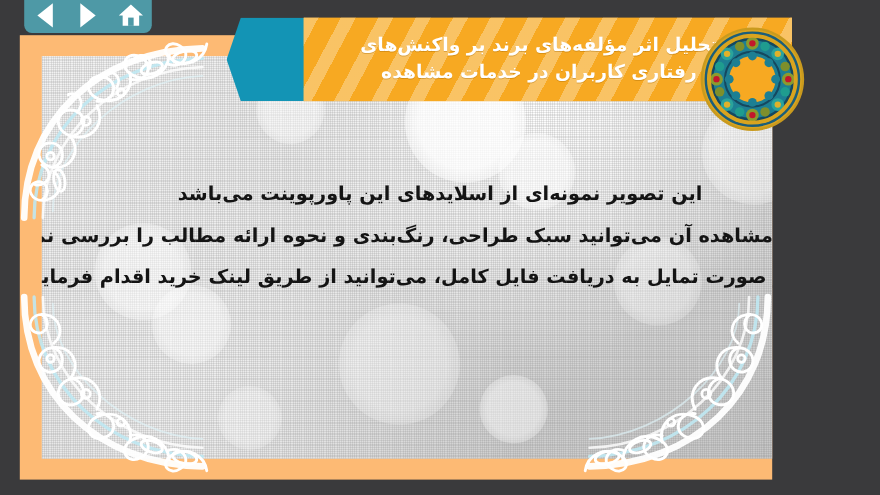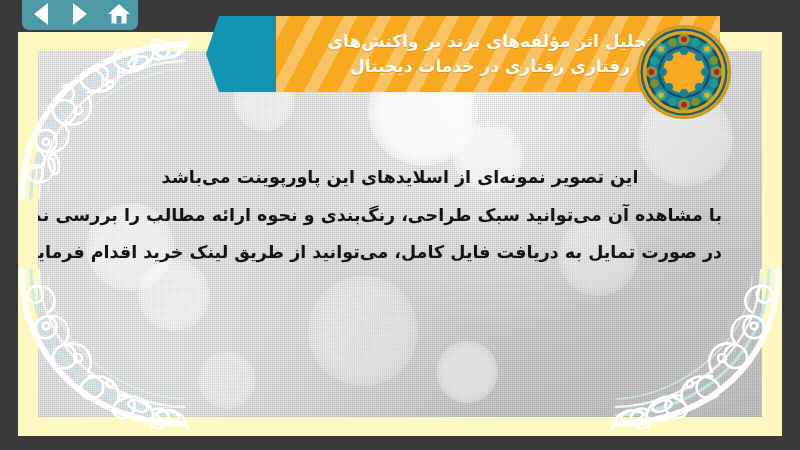--- a/index.html
+++ b/index.html
@@ -16,22 +16,22 @@
     background:#4e99a6;border-radius:7px;
     display:flex;align-items:flex-end;justify-content:space-around;
     padding-bottom:4px;box-sizing:border-box;z-index:40;
   }
   .navbtn{width:28px;height:24px;display:flex;align-items:center;justify-content:center;cursor:pointer;}
   .tri-l{width:0;height:0;border-top:11px solid transparent;border-bottom:11px solid transparent;border-right:14px solid #ffffff;}
   .tri-r{width:0;height:0;border-top:11px solid transparent;border-bottom:11px solid transparent;border-left:14px solid #ffffff;}
 
   
   #slide{
-    position:absolute;left:18px;top:32px;width:764px;height:404px;
-    background:#fef9c3;overflow:hidden;z-index:5;
+    position:absolute;left:18px;top:32px;width:684px;height:404px;
+    background:#fdba74;overflow:hidden;z-index:5;
   }
   
   #panel{
     position:absolute;left:20px;top:19px;width:724px;height:366px;
     overflow:hidden;
     background:
       radial-gradient(circle at 62% 12%, rgba(255,255,255,.95) 0%, rgba(255,255,255,0) 42%),
       radial-gradient(circle at 18% 88%, rgba(255,255,255,.55) 0%, rgba(255,255,255,0) 45%),
       linear-gradient(160deg,#f2f2f2 0%,#e3e3e3 45%,#cfcfcf 78%,#c5c5c5 100%);
   }
@@ -192,21 +192,21 @@
         <circle cx="92" cy="52" r="3.4"></circle>
         <circle cx="28" cy="110" r="3.4"></circle>
       </g>
     </svg>
   </div>
 
   <div id="banner">
     <div id="banner-tail"></div>
     <div id="banner-body">
       <div class="title-line">تحلیل اثر مؤلفه‌های برند بر واکنش‌های</div>
-      <div class="title-line">رفتاری رفتاری در خدمات دیجیتال</div>
+      <div class="title-line">رفتاری کاربران در خدمات مشاهده</div>
     </div>
 
     <svg id="medallion" viewBox="0 0 100 100">
       <circle cx="50" cy="50" r="49" fill="#c99a1e"></circle>
       <circle cx="50" cy="50" r="46" fill="#1b5e7a"></circle>
       <circle cx="50" cy="50" r="43" fill="#d9a41f"></circle>
       <circle cx="50" cy="50" r="40" fill="#15485f"></circle>
       <circle cx="50" cy="50" r="37" fill="#1d7f93"></circle>
       <circle cx="50" cy="50" r="22" fill="#f7a922"></circle>
       <g>

